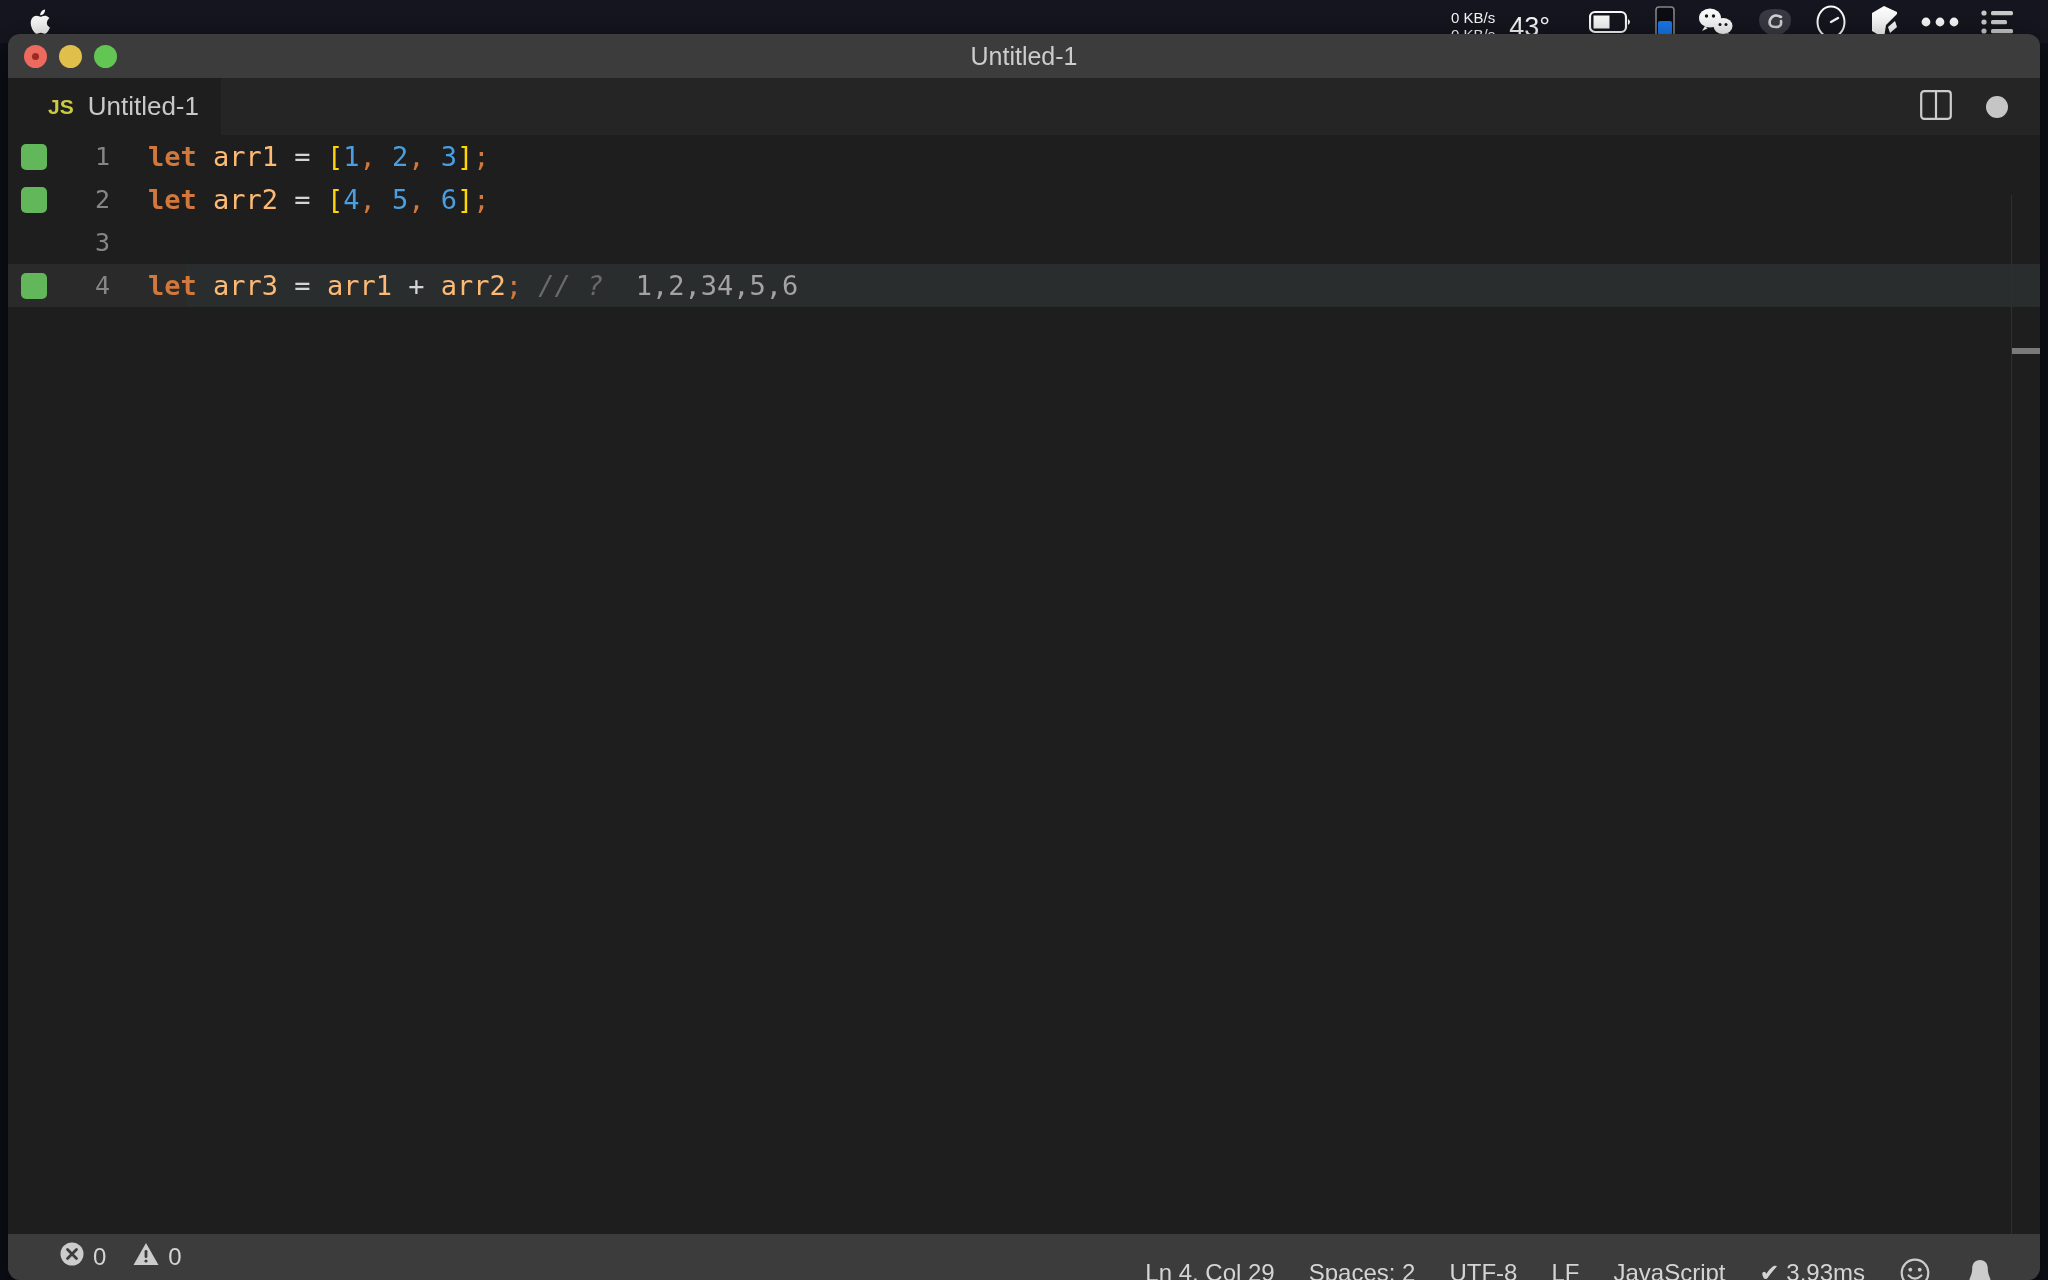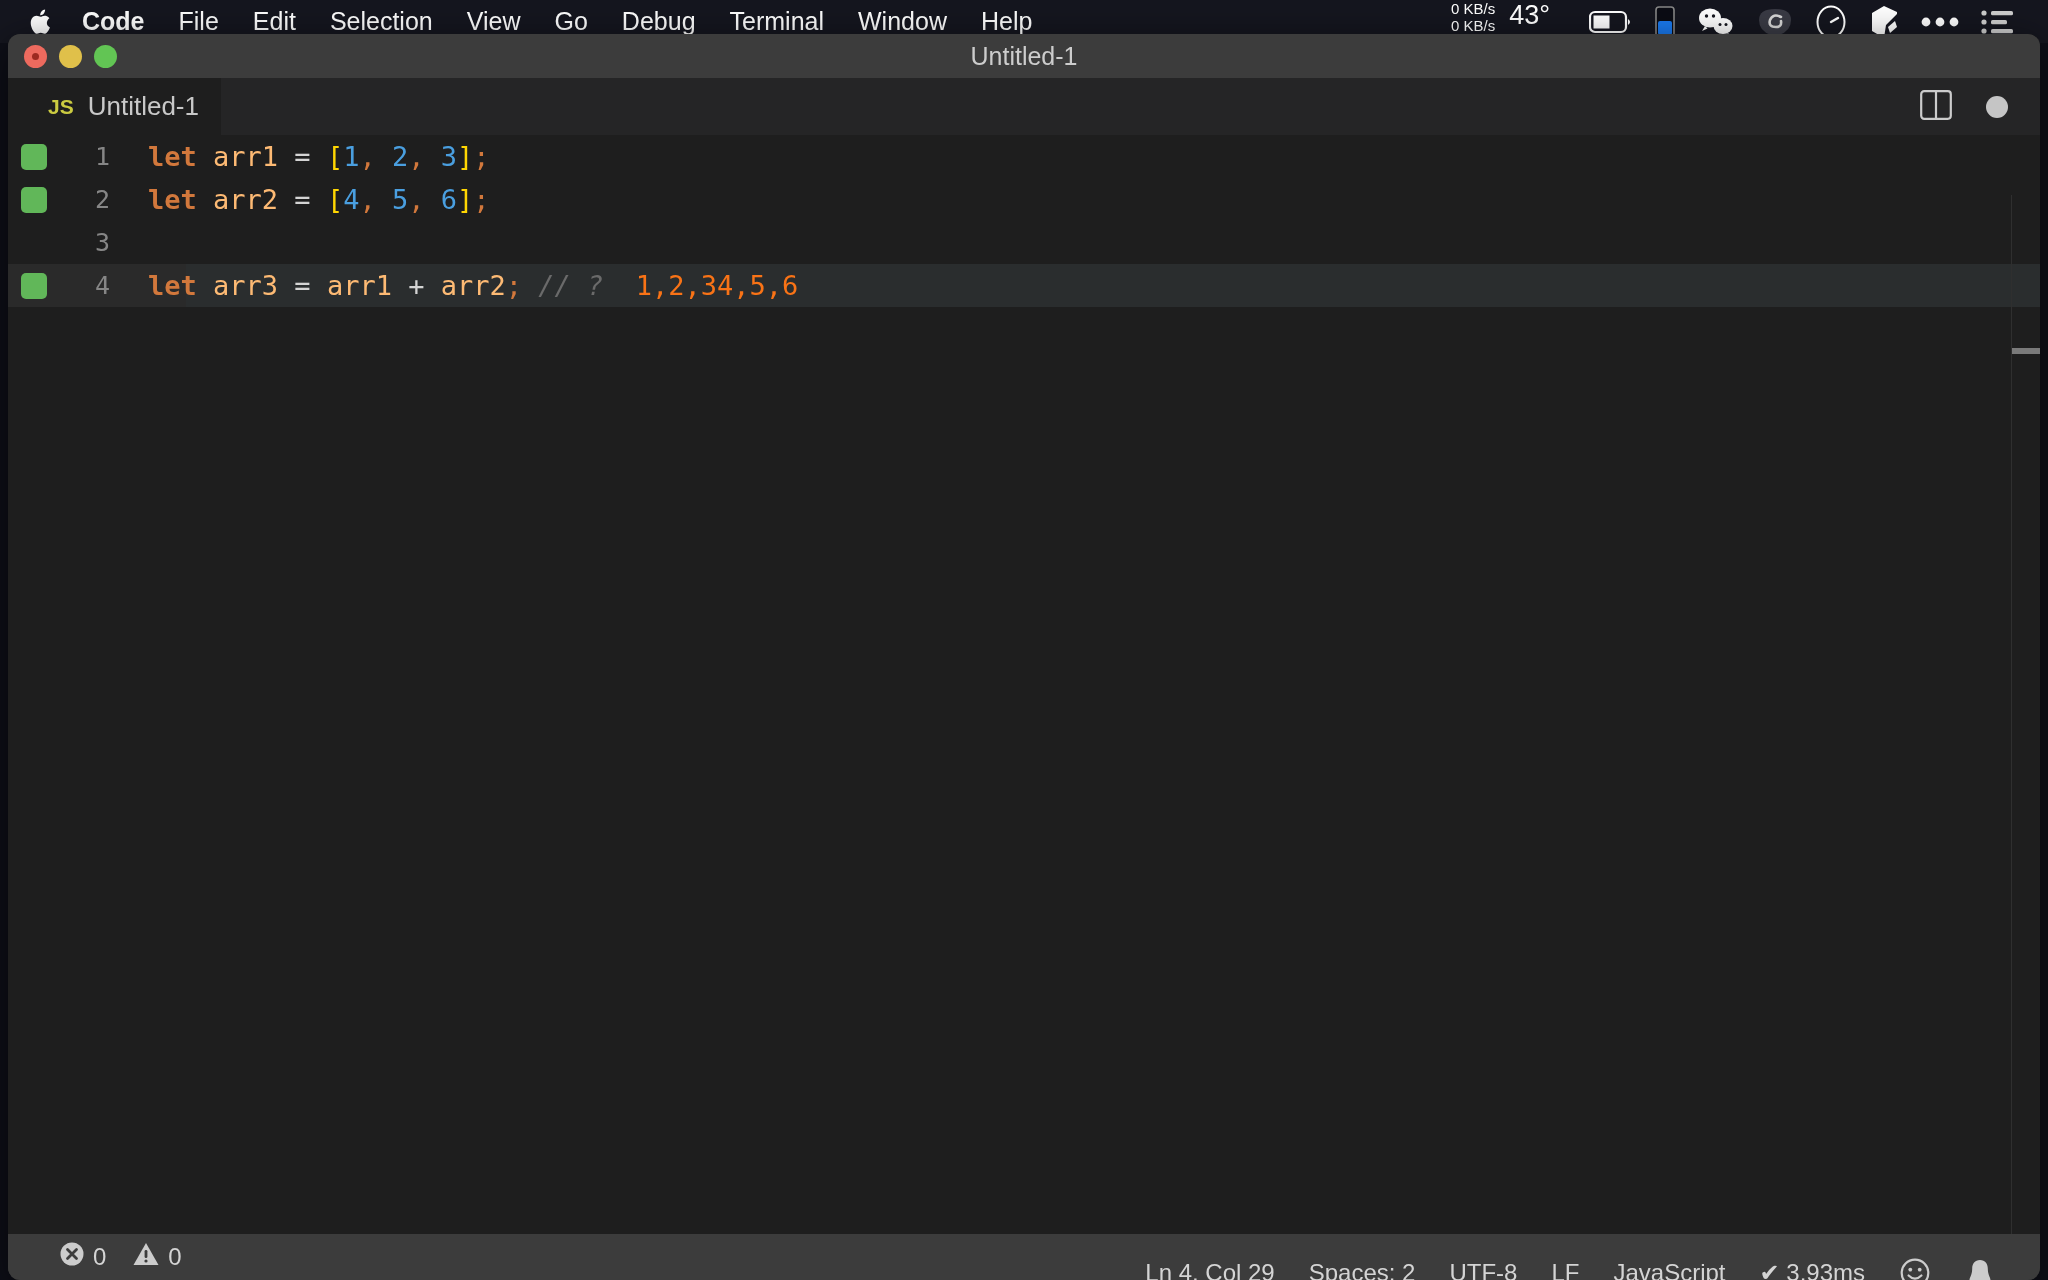--- a/index.html
+++ b/index.html
@@ -24,21 +24,21 @@
     display:flex; align-items:center; justify-content:center;
   }
   .menu-items { display:flex; align-items:center; gap:0px; }
   .menu-item {
     font-size:25px; padding:0 17px; color:#ffffff;
     line-height:43px; white-space:nowrap;
   }
   .menu-item.bold { font-weight:bold; padding-left:8px; }
 
   .menubar-right {
-    margin-left:auto; display:flex; align-items:flex-start; gap:0px;
+    margin-left:auto; display:flex; align-items:flex-end; gap:0px;
     padding-right:4px;
   }
   .net-speed {
     display:flex; flex-direction:column; justify-content:center;
     font-size:15px; line-height:17px; color:#ffffff; text-align:right;
     margin-right:14px;
   }
   .temp { font-size:27px; color:#fff; margin-right:28px; }
   .tray-icon {
     display:flex; align-items:center; justify-content:center;
@@ -123,21 +123,21 @@
     font-size:27px; white-space:pre; letter-spacing:0px;
     z-index:2;
   }
   .t-kw   { color:#d2783c; font-weight:bold; }
   .t-var  { color:#fdba74; }
   .t-op   { color:#d4d4d4; }
   .t-br   { color:#ffd602; }
   .t-num  { color:#4a9fe0; }
   .t-pn   { color:#d2783c; }
   .t-cm   { color:#6a6a6a; font-style:italic; }
-  .t-res  { color:#f97316; }
+  .t-res  { color:#a3a3a3; }
 
   .scroll-overview {
     position:absolute; top:0; right:0; width:28px; bottom:0;
   }
   .scroll-mark {
     position:absolute; right:0; width:28px; height:6px;
     background:#7a7a7a; top:213px;
   }
   .v-divider {
     position:absolute; top:60px; right:28px; width:1px; bottom:0;
@@ -157,32 +157,20 @@
   .sb-icon-item { padding:0 18px; display:flex; align-items:center; }
 </style>
 </head>
 <body>
 
 <div class="menubar">
   <div class="apple-logo">
     <svg width="23" height="28" viewBox="0 0 22 27">
         <path fill="#fff" d="M18.1 14.3c0-3 2.4-4.4 2.5-4.5-1.4-2-3.5-2.3-4.2-2.3-1.8-.2-3.5 1-4.4 1-.9 0-2.3-1-3.8-1-1.9 0-3.7 1.1-4.7 2.9-2 3.5-.5 8.7 1.4 11.5 1 1.4 2.1 3 3.6 2.9 1.4-.1 2-.9 3.7-.9s2.2.9 3.8.9c1.6 0 2.5-1.4 3.5-2.8 1.1-1.6 1.5-3.2 1.6-3.2-.1 0-3-1.2-3-4.5zM15.2 5.3c.8-1 1.3-2.4 1.2-3.8-1.2 0-2.7.8-3.5 1.8-.7.9-1.4 2.3-1.2 3.6 1.3.1 2.7-.7 3.5-1.6z"></path>
       </svg>
-  </div>
-  <div class="menu-items">
-    <div class="menu-item bold">Code</div>
-    <div class="menu-item">File</div>
-    <div class="menu-item">Edit</div>
-    <div class="menu-item">Selection</div>
-    <div class="menu-item">View</div>
-    <div class="menu-item">Go</div>
-    <div class="menu-item">Debug</div>
-    <div class="menu-item">Terminal</div>
-    <div class="menu-item">Window</div>
-    <div class="menu-item">Help</div>
   </div>
 
   <div class="menubar-right">
     <div class="net-speed">
       <span>0 KB/s</span>
       <span>0 KB/s</span>
     </div>
     <div class="temp">43°</div>
 
     <div class="tray-icon">

